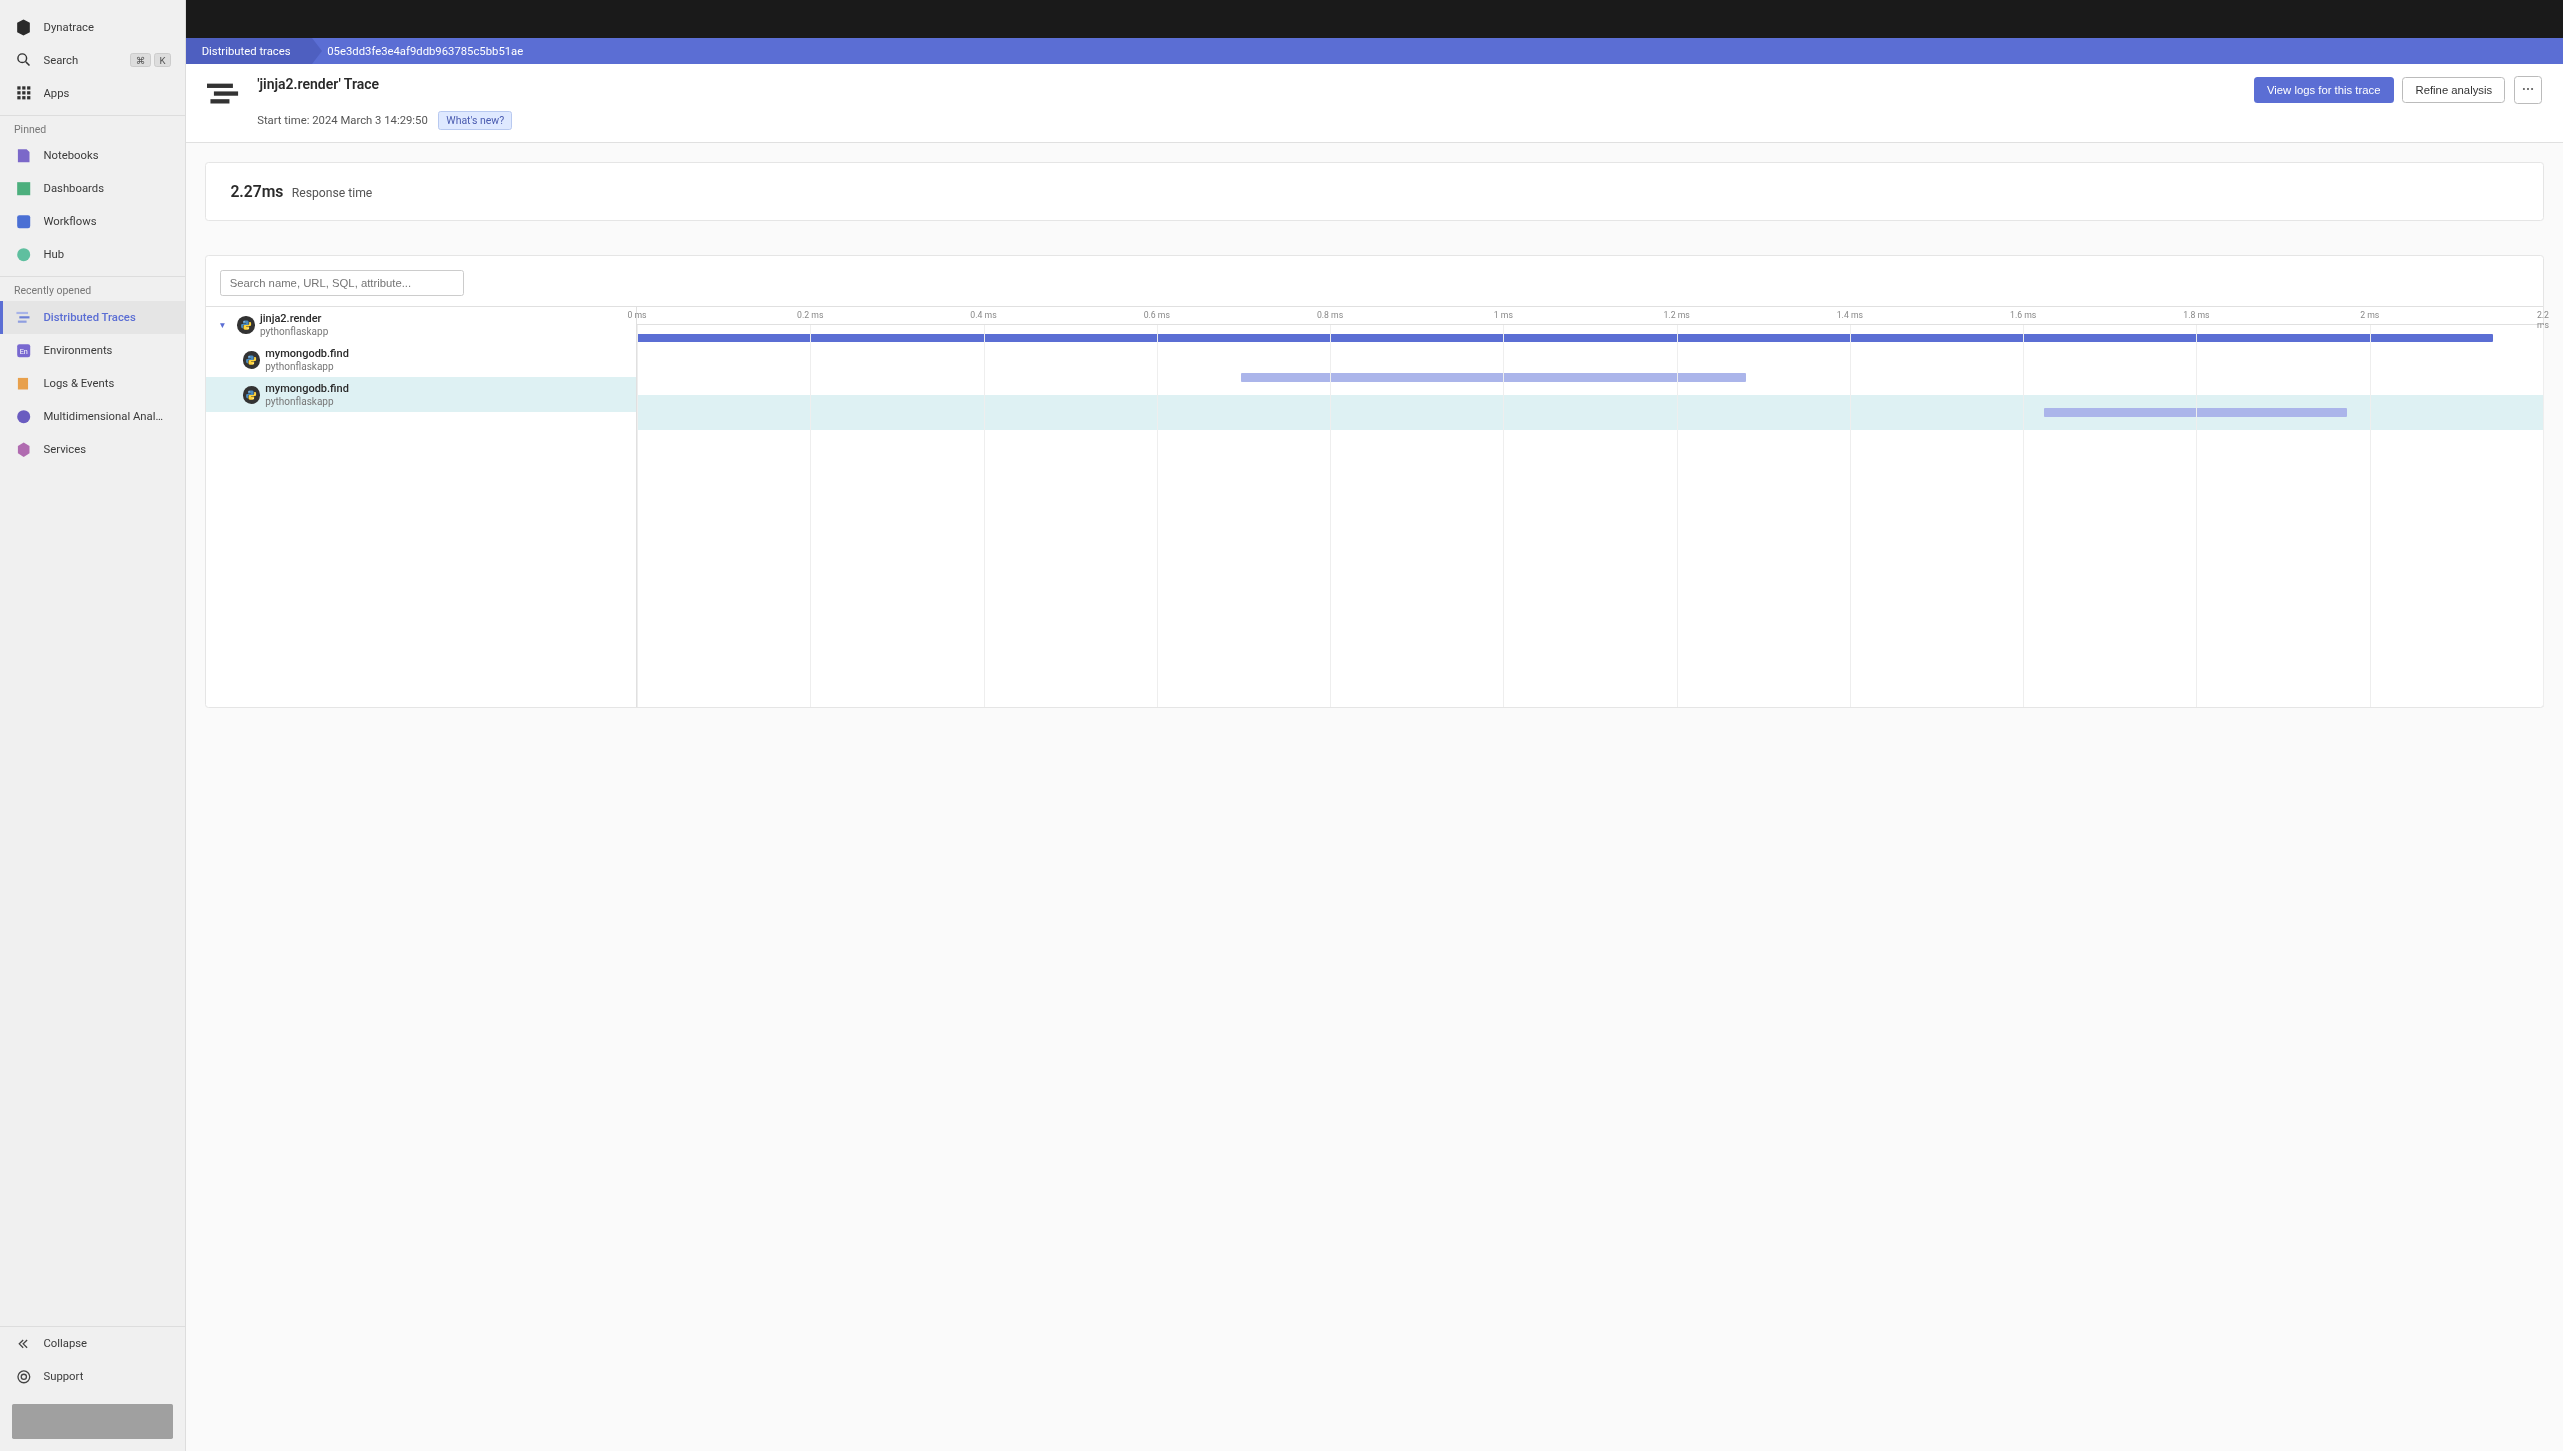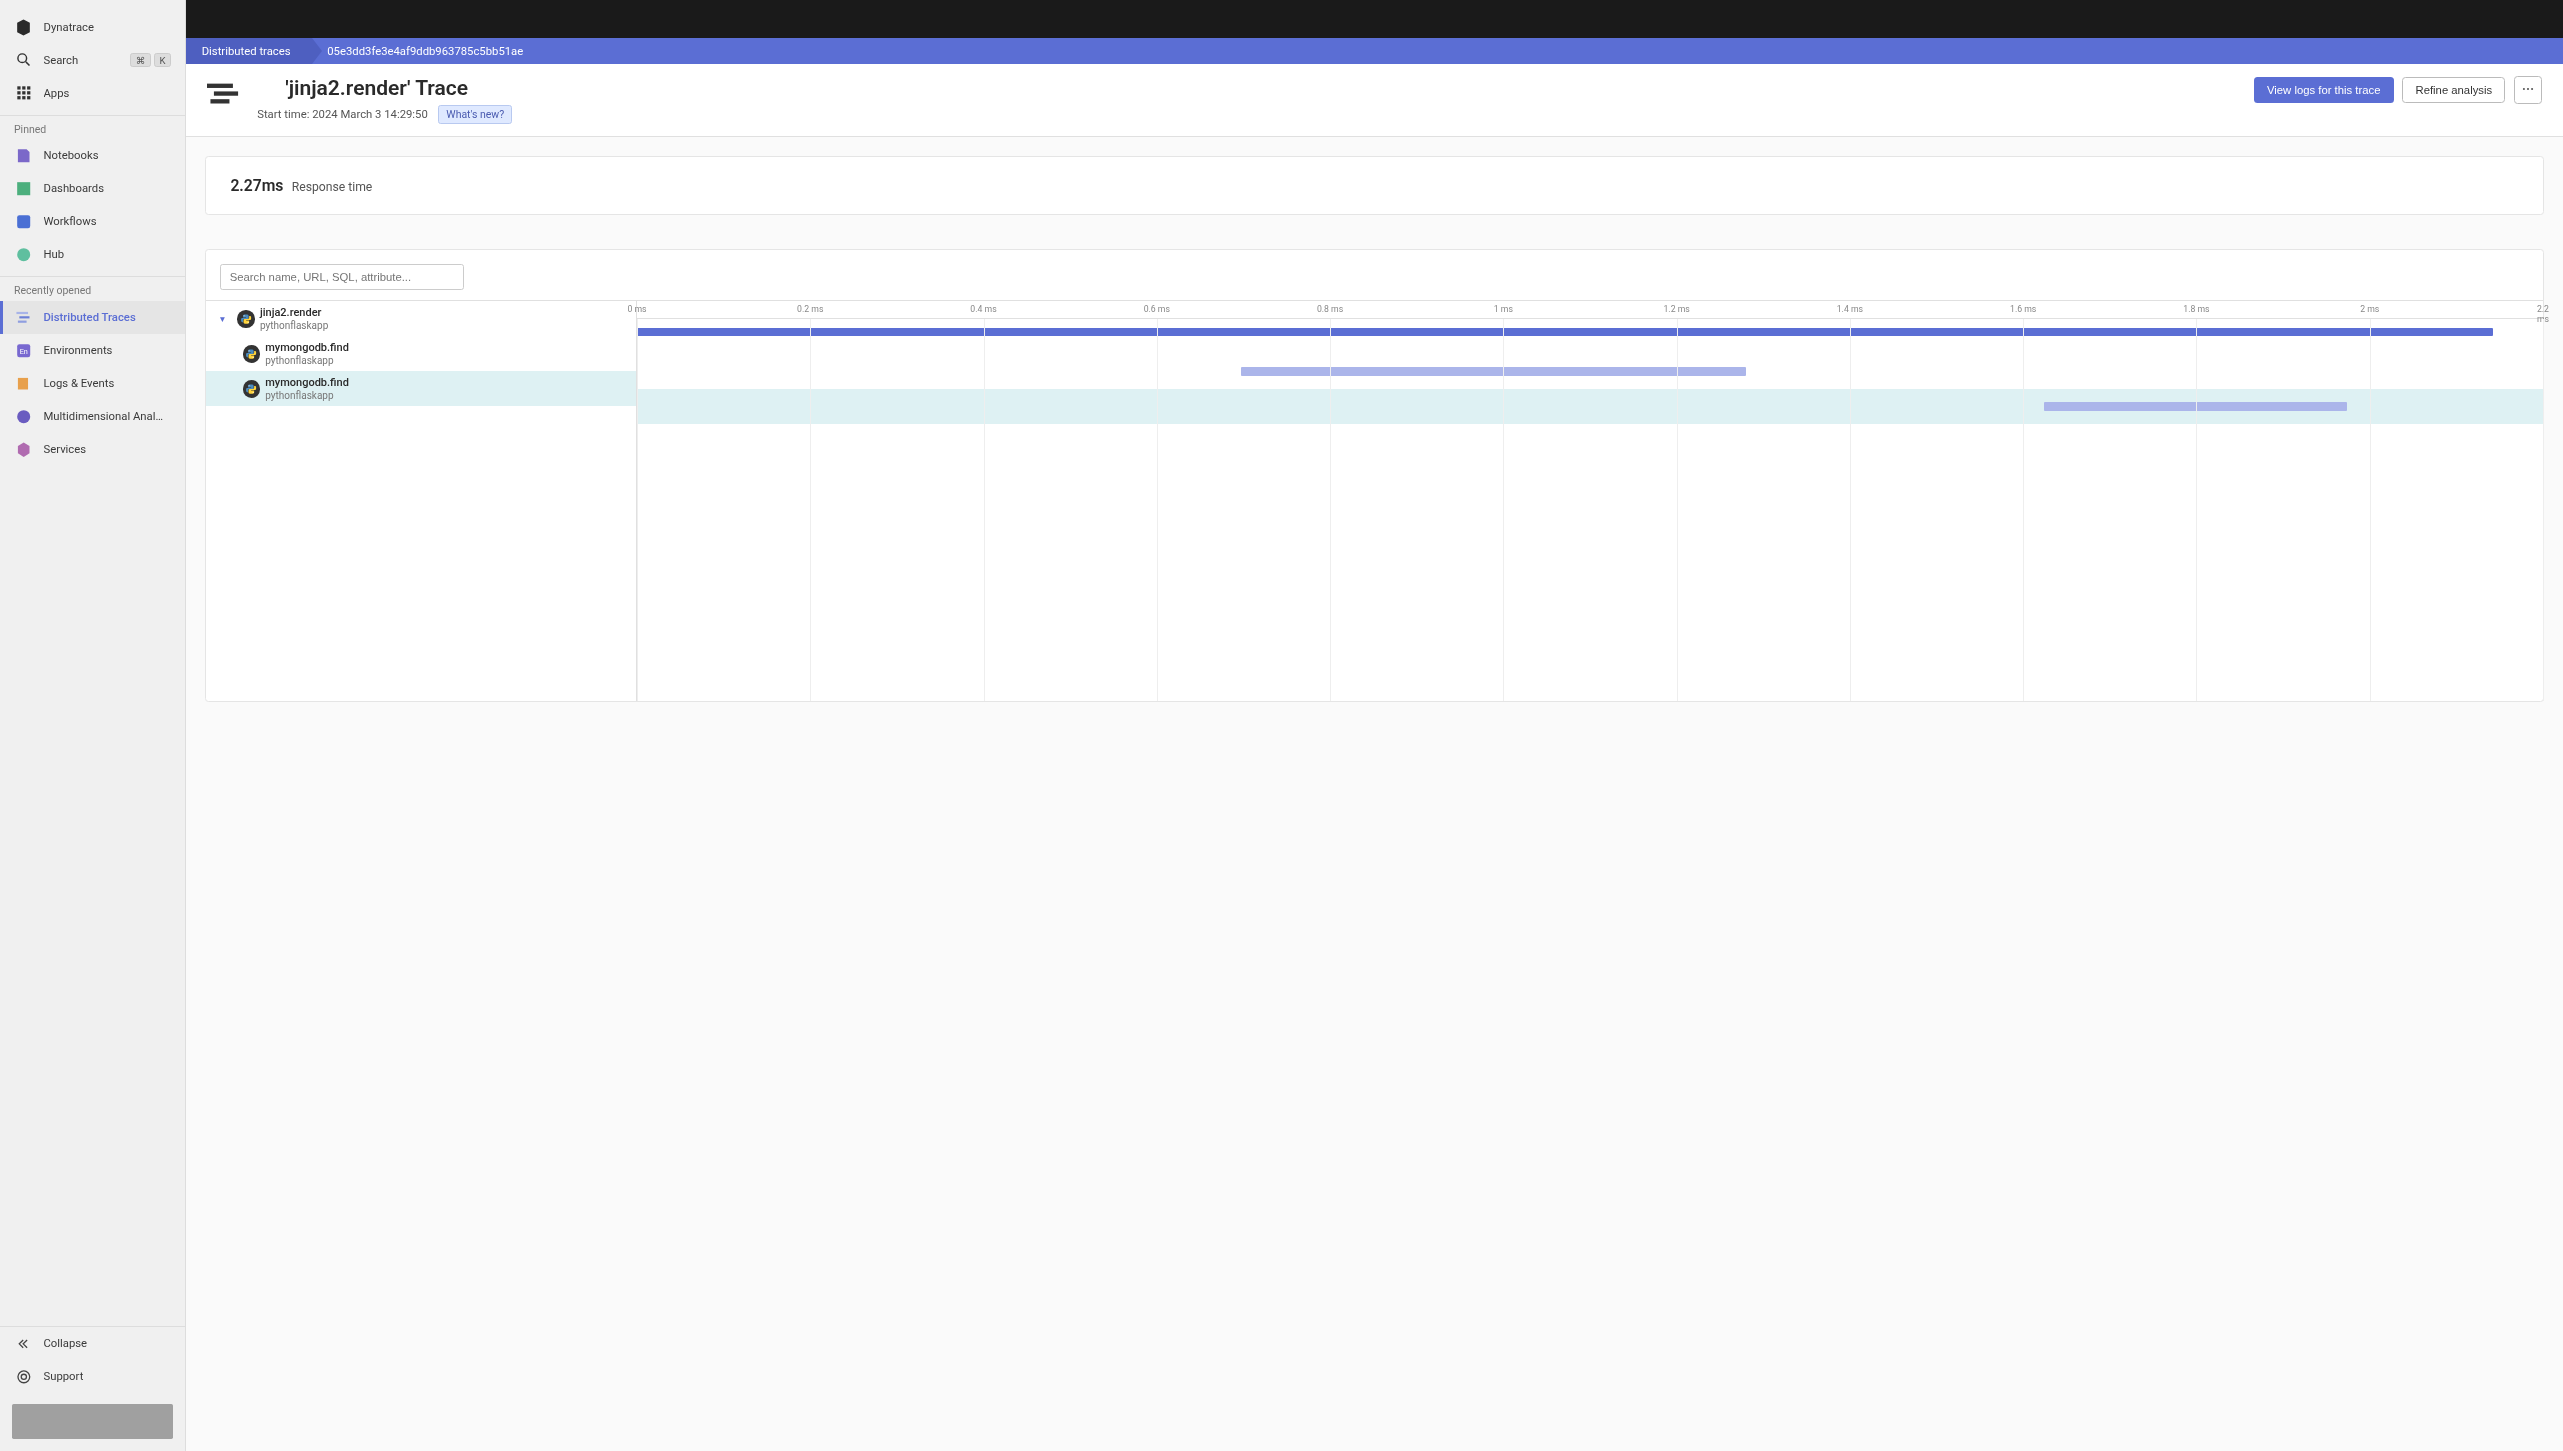--- a/index.html
+++ b/index.html
@@ -28,22 +28,22 @@
 
     
     .breadcrumb { display: flex; height: 26px; background: #5b6ed4; align-items: stretch; }
     .crumb { display: flex; align-items: center; padding: 0 15.7px; color: #fff; font-size: 11.3px; position: relative; }
     .crumb-1 { background: #4e5fc0; padding-right: 21px; }
     .crumb-1::after { content: ''; position: absolute; right: -10.5px; top: 0; border-left: 10.5px solid #4e5fc0; border-top: 13px solid transparent; border-bottom: 13px solid transparent; z-index: 1; }
 
     
     .header { display: flex; align-items: flex-start; padding: 12.2px 21px; gap: 12.2px; border-bottom: 0.9px solid #e0e0e0; }
     .header-icon { width: 38px; height: 28px; margin-top: 3.5px; }
-    .header-title { font-size: 21px; font-weight: 600; margin-left: 28px; }
-    .header-sub { font-size: 11.3px; color: #555; margin-top: 5px; display: flex; align-items: center; gap: 10.5px; }
+    .header-title { font-size: 14px; font-weight: 600; }
+    .header-sub { font-size: 11.3px; color: #555; margin-top: 19px; display: flex; align-items: center; gap: 10.5px; }
     .badge { background: #dfe9ff; border: 0.9px solid #b8c9f0; color: #4a5bb0; padding: 1.7px 7px; border-radius: 2.6px; font-size: 10.5px; }
     .header-actions { margin-left: auto; display: flex; gap: 8.7px; align-items: center; }
     .btn { padding: 6.1px 12.2px; border-radius: 3.5px; font-size: 11.3px; cursor: pointer; border: 0.9px solid transparent; }
     .btn-primary { background: #5b6ed4; color: #fff; }
     .btn-secondary { background: #fff; border-color: #bbb; color: #333; }
     .btn-icon { width: 28px; height: 28px; display: flex; align-items: center; justify-content: center; padding: 0; }
 
     
     .content { flex: 1; padding: 19px; overflow: auto; background: #fafafa; }
     .card { background: #fff; border: 0.9px solid #e5e5e5; border-radius: 3.5px; margin-bottom: 34px; }

